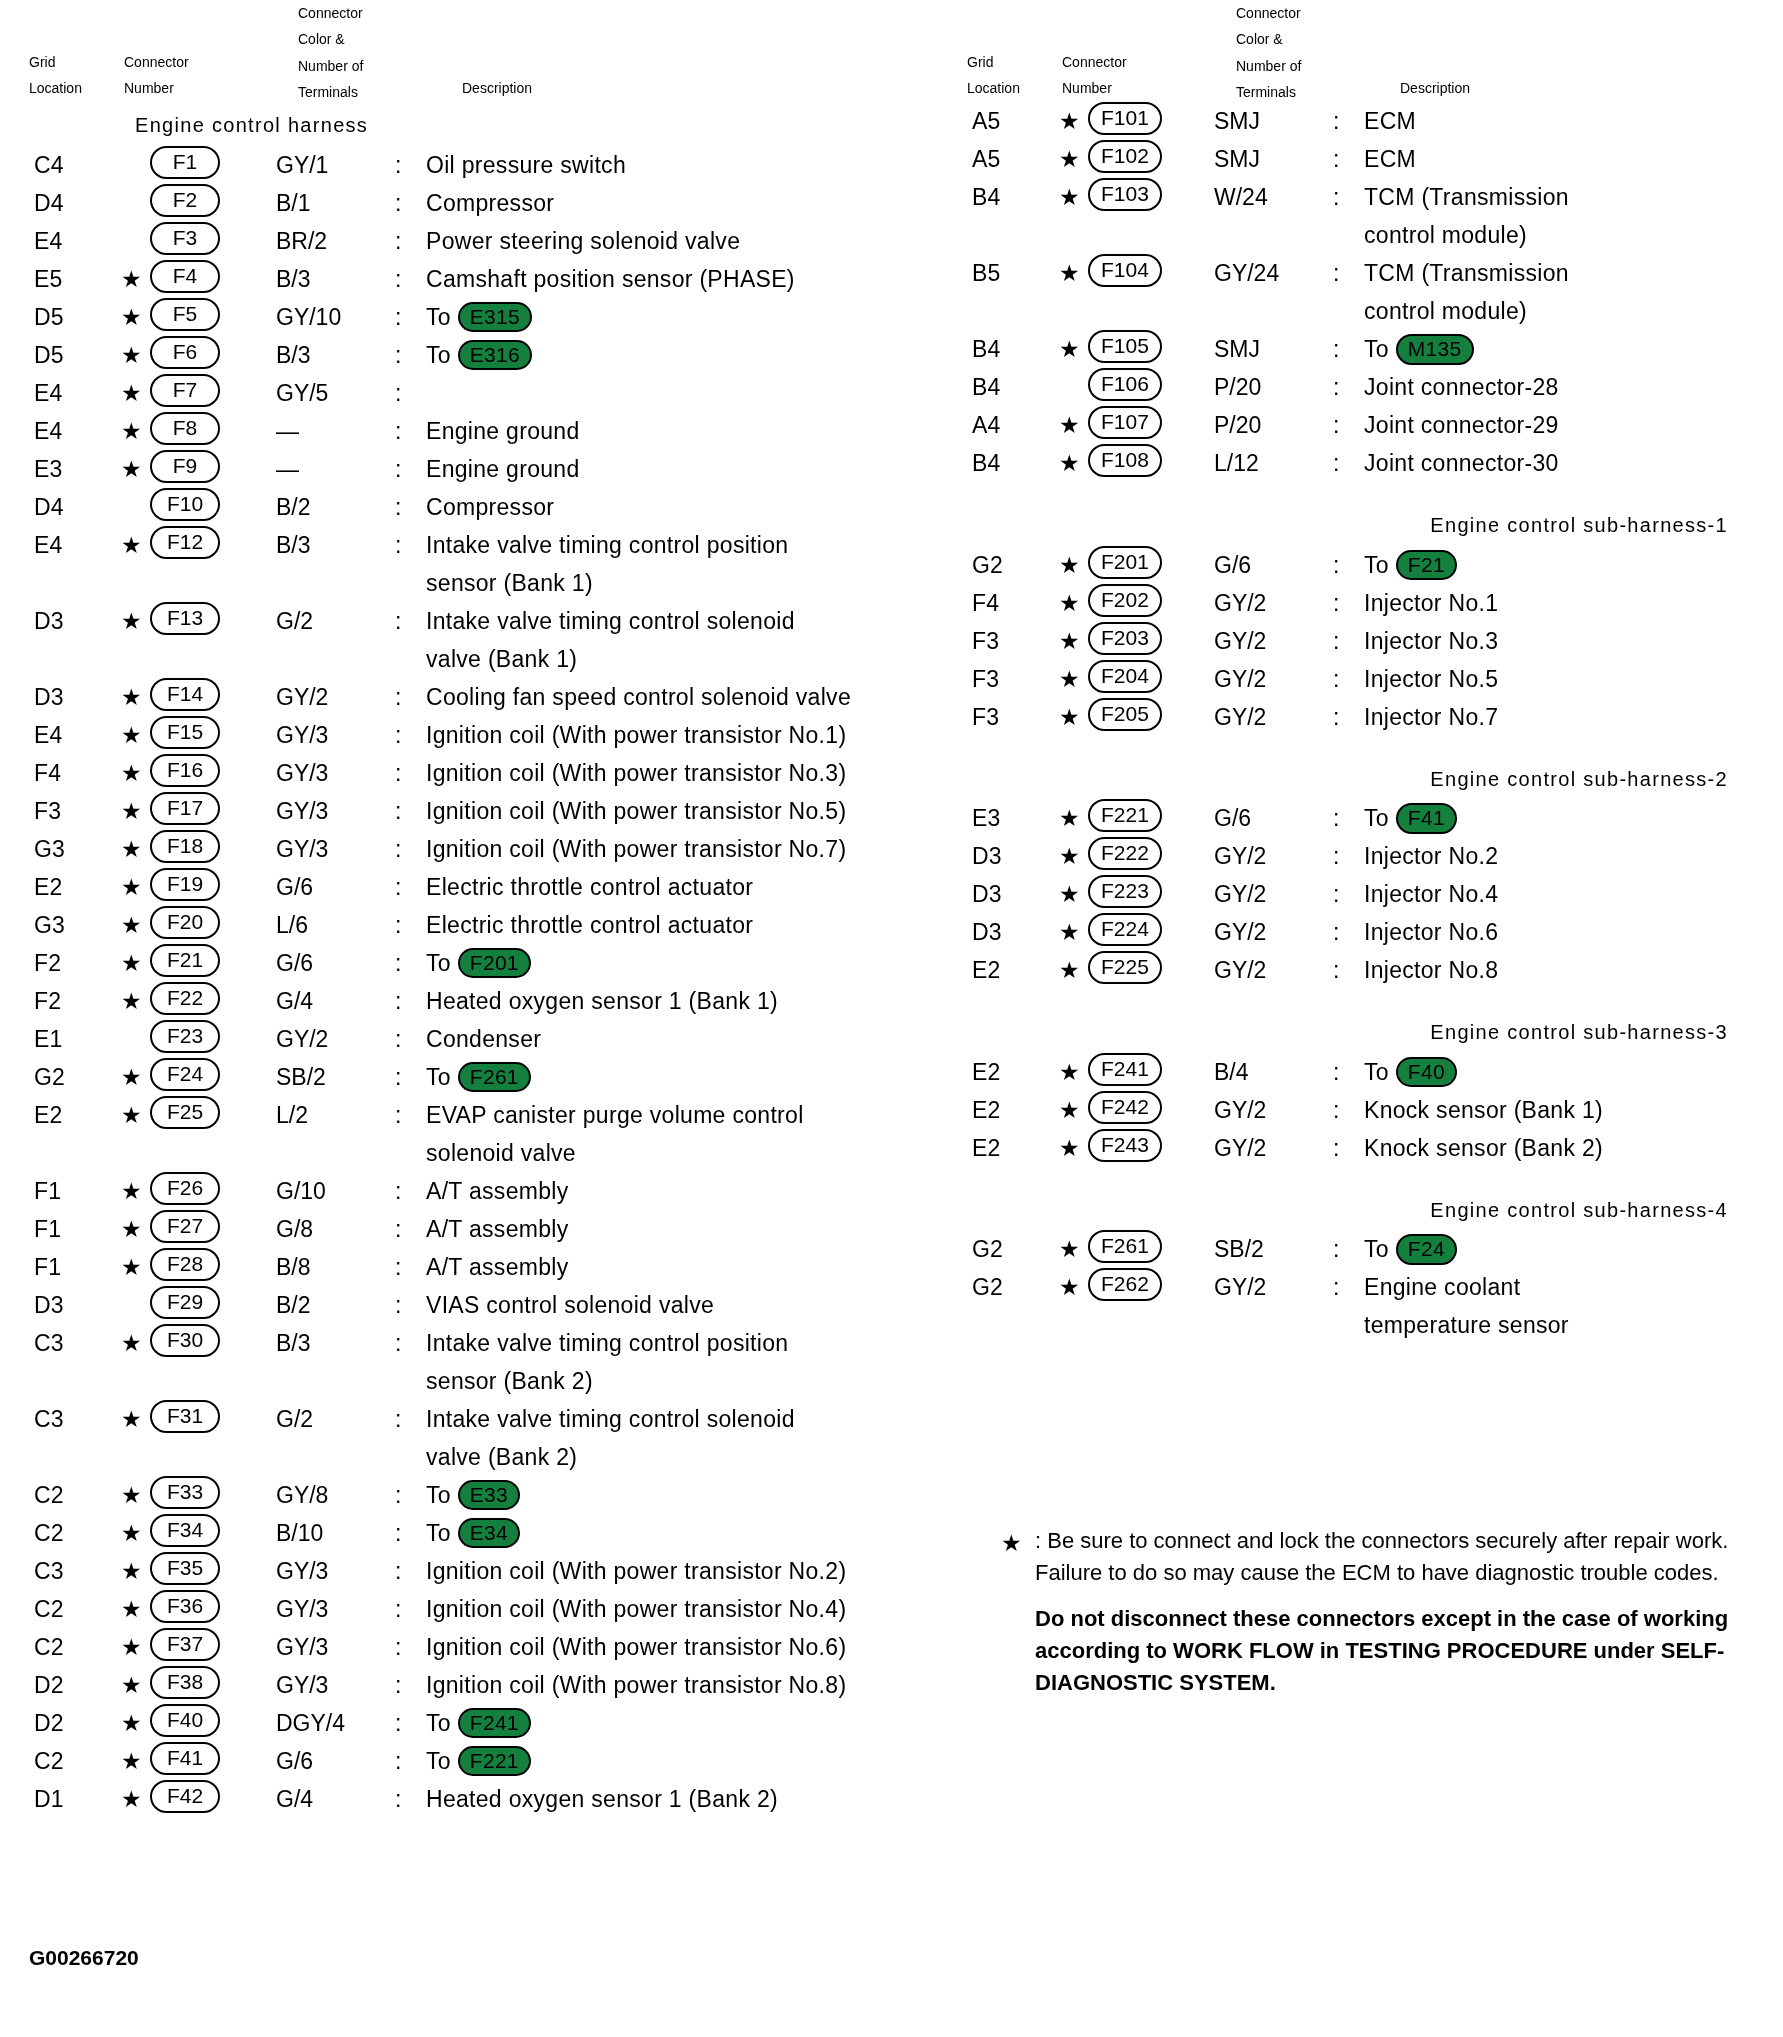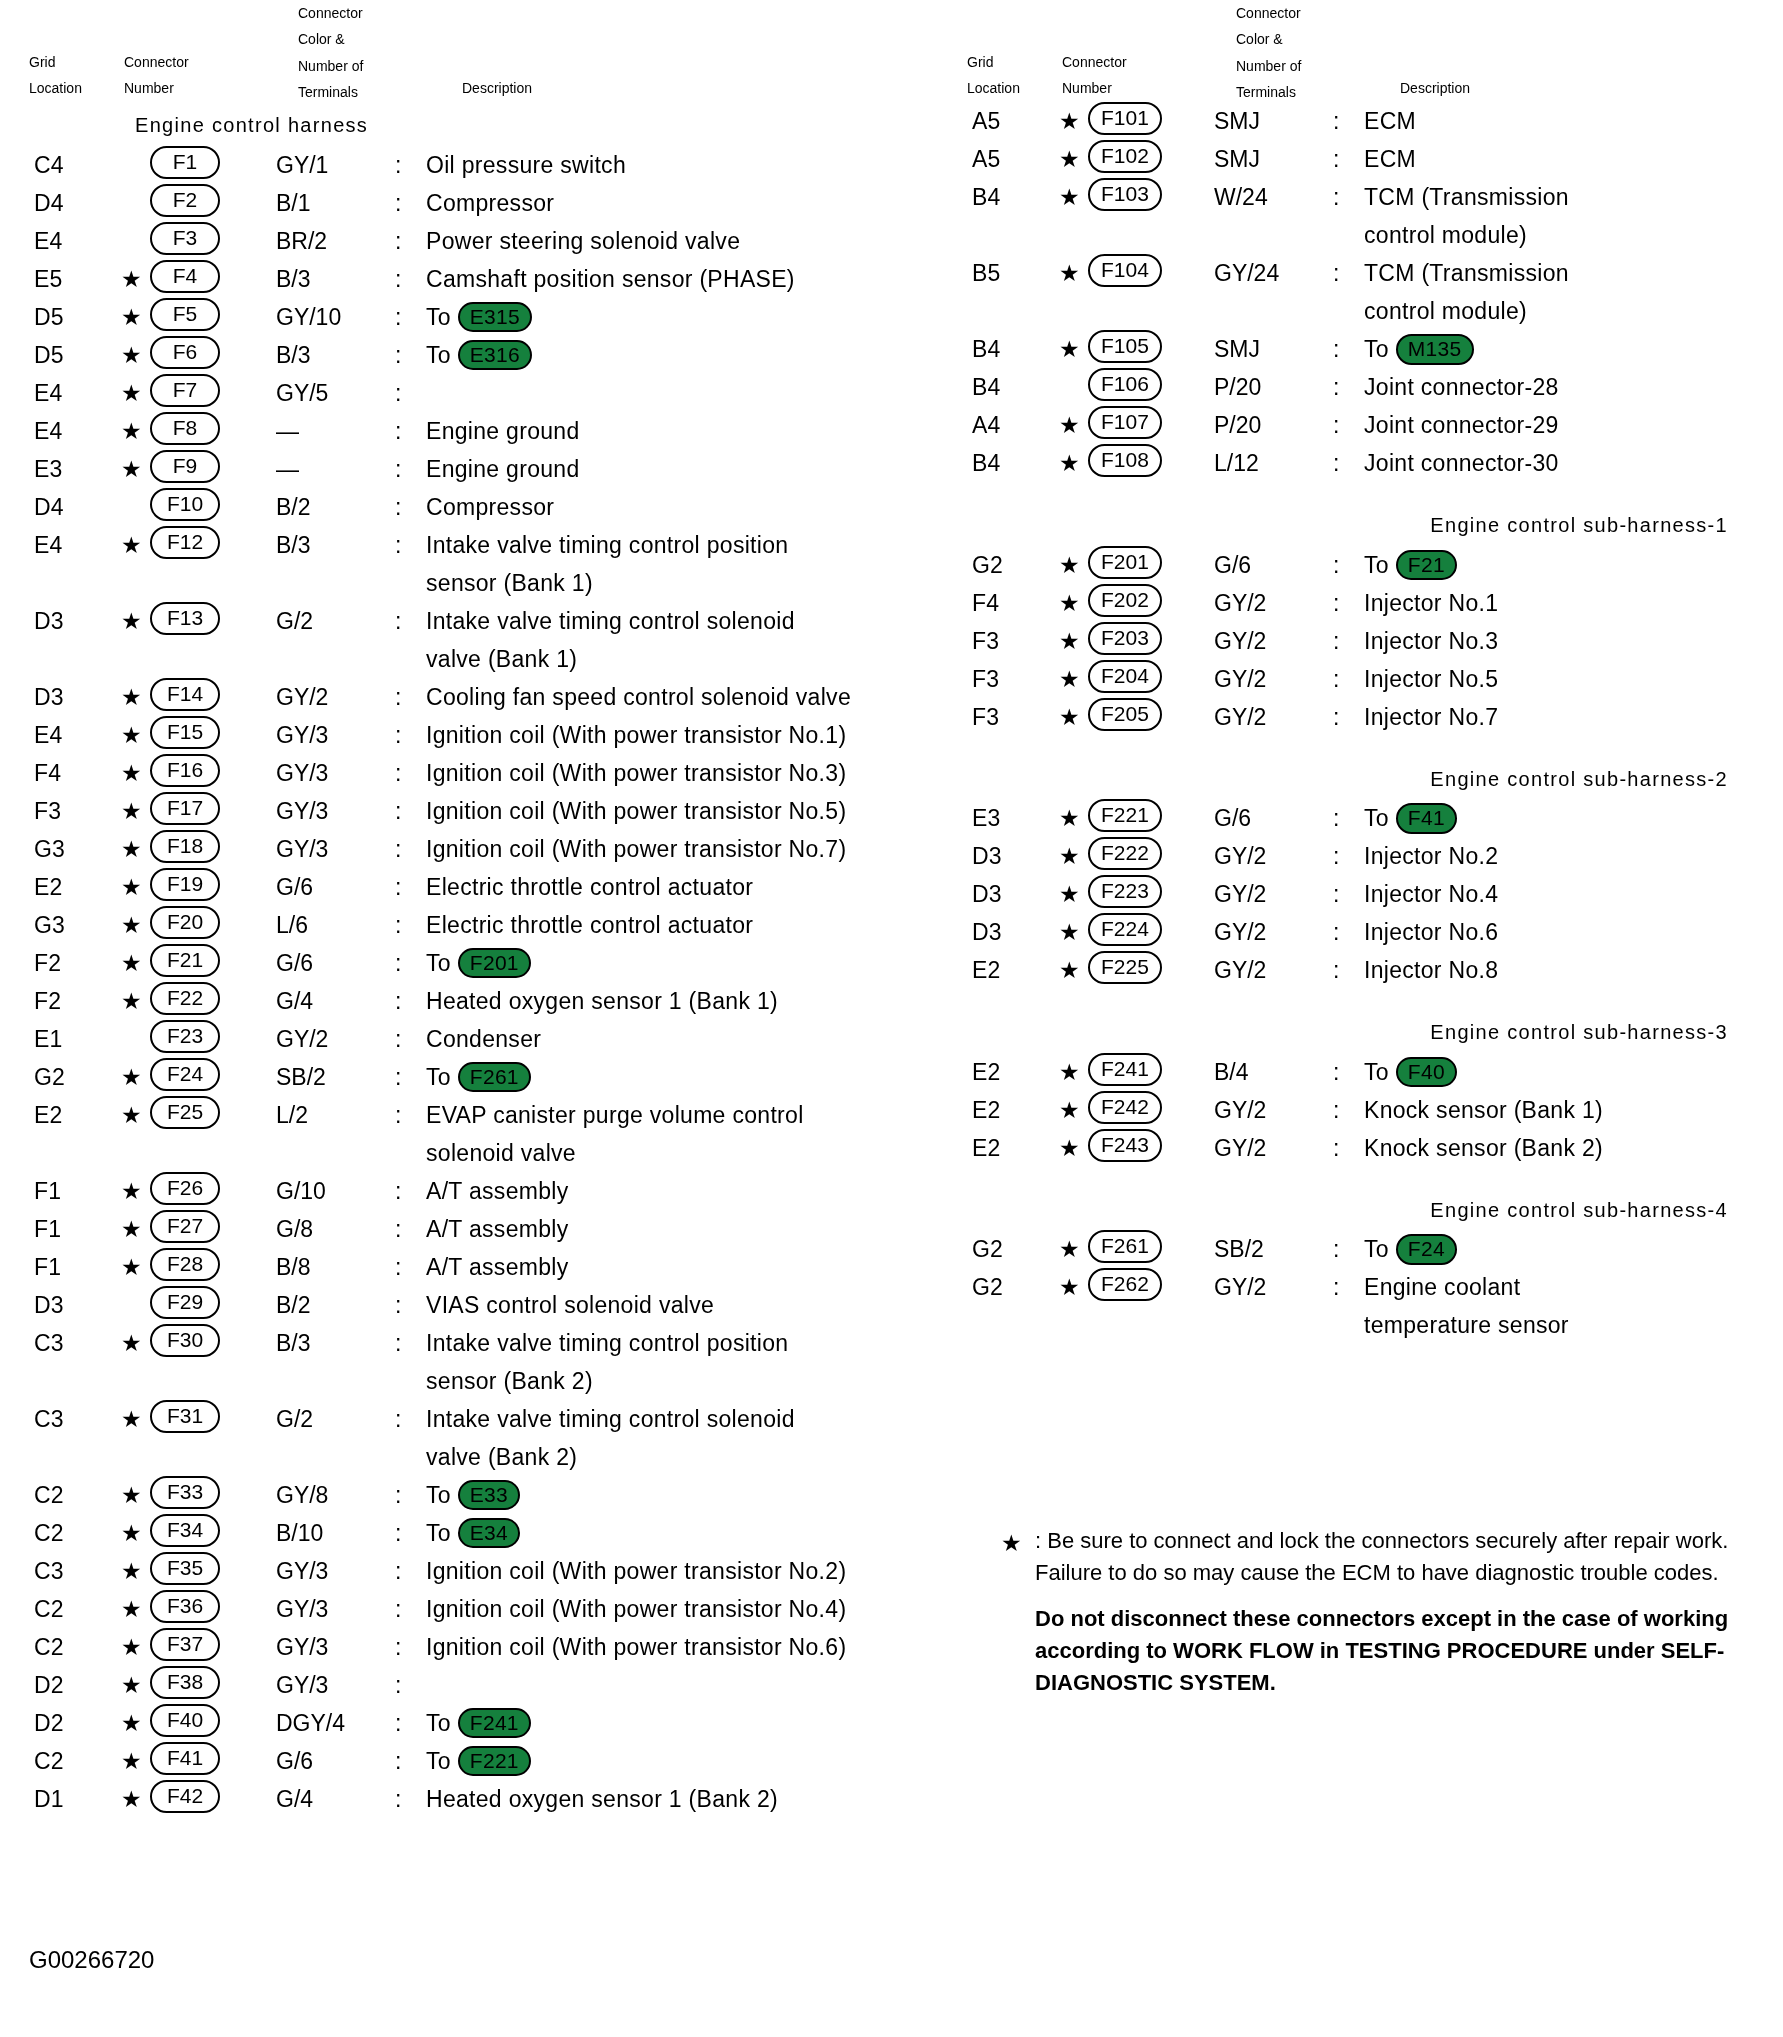--- a/index.html
+++ b/index.html
@@ -144,21 +144,22 @@
   .note .bold-part {
     font-weight: bold;
     display: block;
     margin-top: 14px;
   }
 
   .footer-code {
     position: absolute;
     left: 29px;
     top: 1946px;
-    font-size: 24px;
+    font-size: 21px;
+    font-weight: bold;
   }
 </style>
 </head>
 <body>
 
 <div class="page">
 
   <div class="col col-left">
     <div class="hdr">
       <div class="hdr-cell" style="left:0px; top:49px;">Grid
@@ -456,20 +457,21 @@
           <div class="c-color">GY/3</div>
           <div class="c-colon">:</div>
           <div class="c-desc">Ignition coil (With power transistor No.6)</div>
         </div>
         <div class="row">
           <div class="c-grid">D2</div>
           <div class="c-star">★</div>
           <div class="c-conn"><span class="pill">F38</span></div>
           <div class="c-color">GY/3</div>
           <div class="c-colon">:</div>
+          <div class="c-desc">Ignition coil (With power transistor No.8)</div>
         </div>
         <div class="row">
           <div class="c-grid">D2</div>
           <div class="c-star">★</div>
           <div class="c-conn"><span class="pill">F40</span></div>
           <div class="c-color">DGY/4</div>
           <div class="c-colon">:</div>
           <div class="c-desc"><span>To </span><span class="pill-inline">F241</span></div>
         </div>
         <div class="row">

